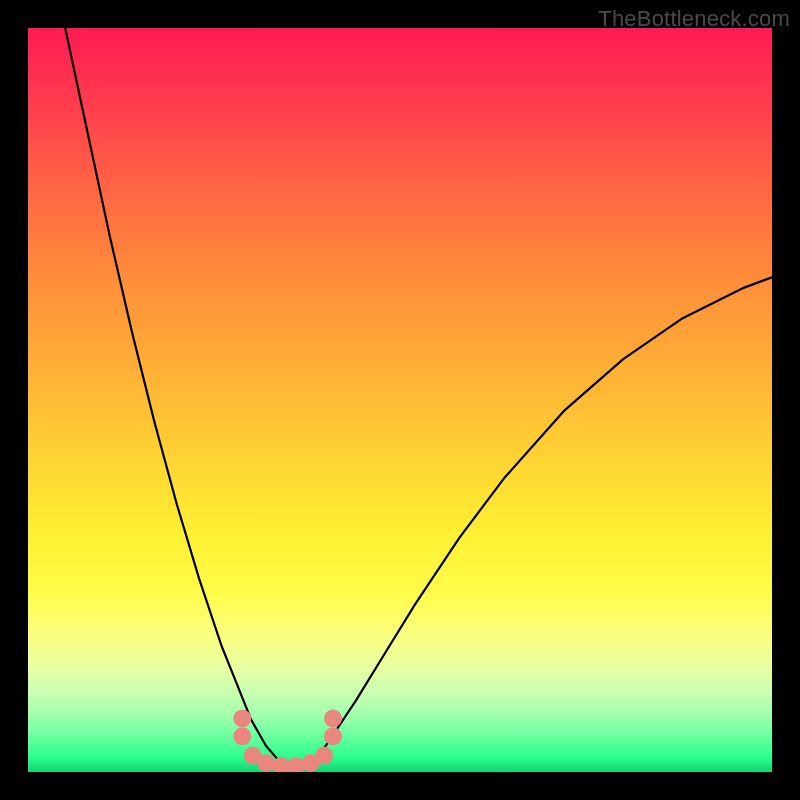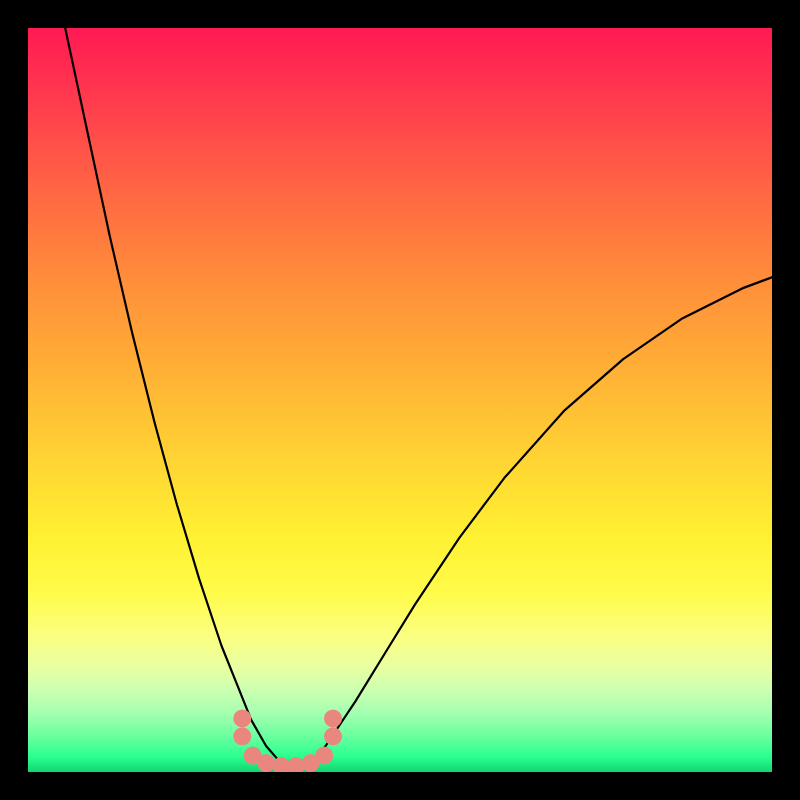--- a/index.html
+++ b/index.html
@@ -79,13 +79,14 @@
           <circle cx="238.1" cy="735.1" r="9" fill="#e9877e"></circle>
           <circle cx="253.0" cy="738.0" r="9" fill="#e9877e"></circle>
           <circle cx="267.8" cy="738.0" r="9" fill="#e9877e"></circle>
           <circle cx="282.7" cy="735.1" r="9" fill="#e9877e"></circle>
           <circle cx="296.1" cy="727.6" r="9" fill="#e9877e"></circle>
           <circle cx="305.0" cy="708.3" r="9" fill="#e9877e"></circle>
           <circle cx="305.0" cy="690.4" r="9" fill="#e9877e"></circle>
         </g>
     </svg>
   </div>
+  <div class="watermark">TheBottleneck.com</div>
 </div>
 
 </body></html>

